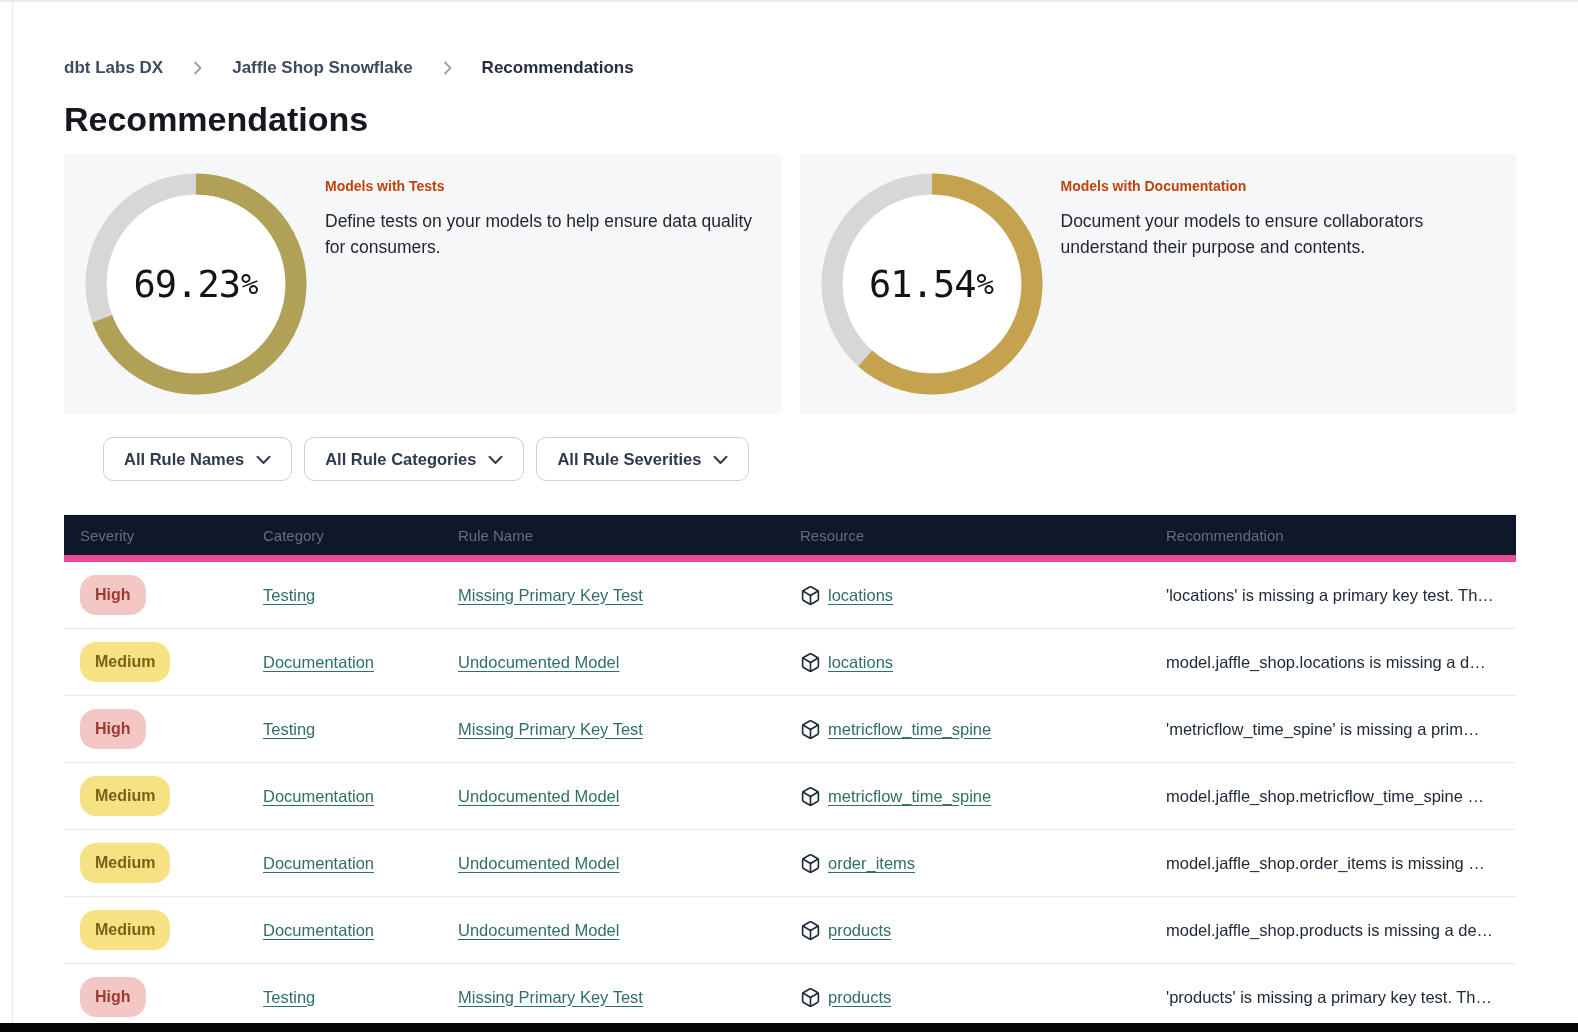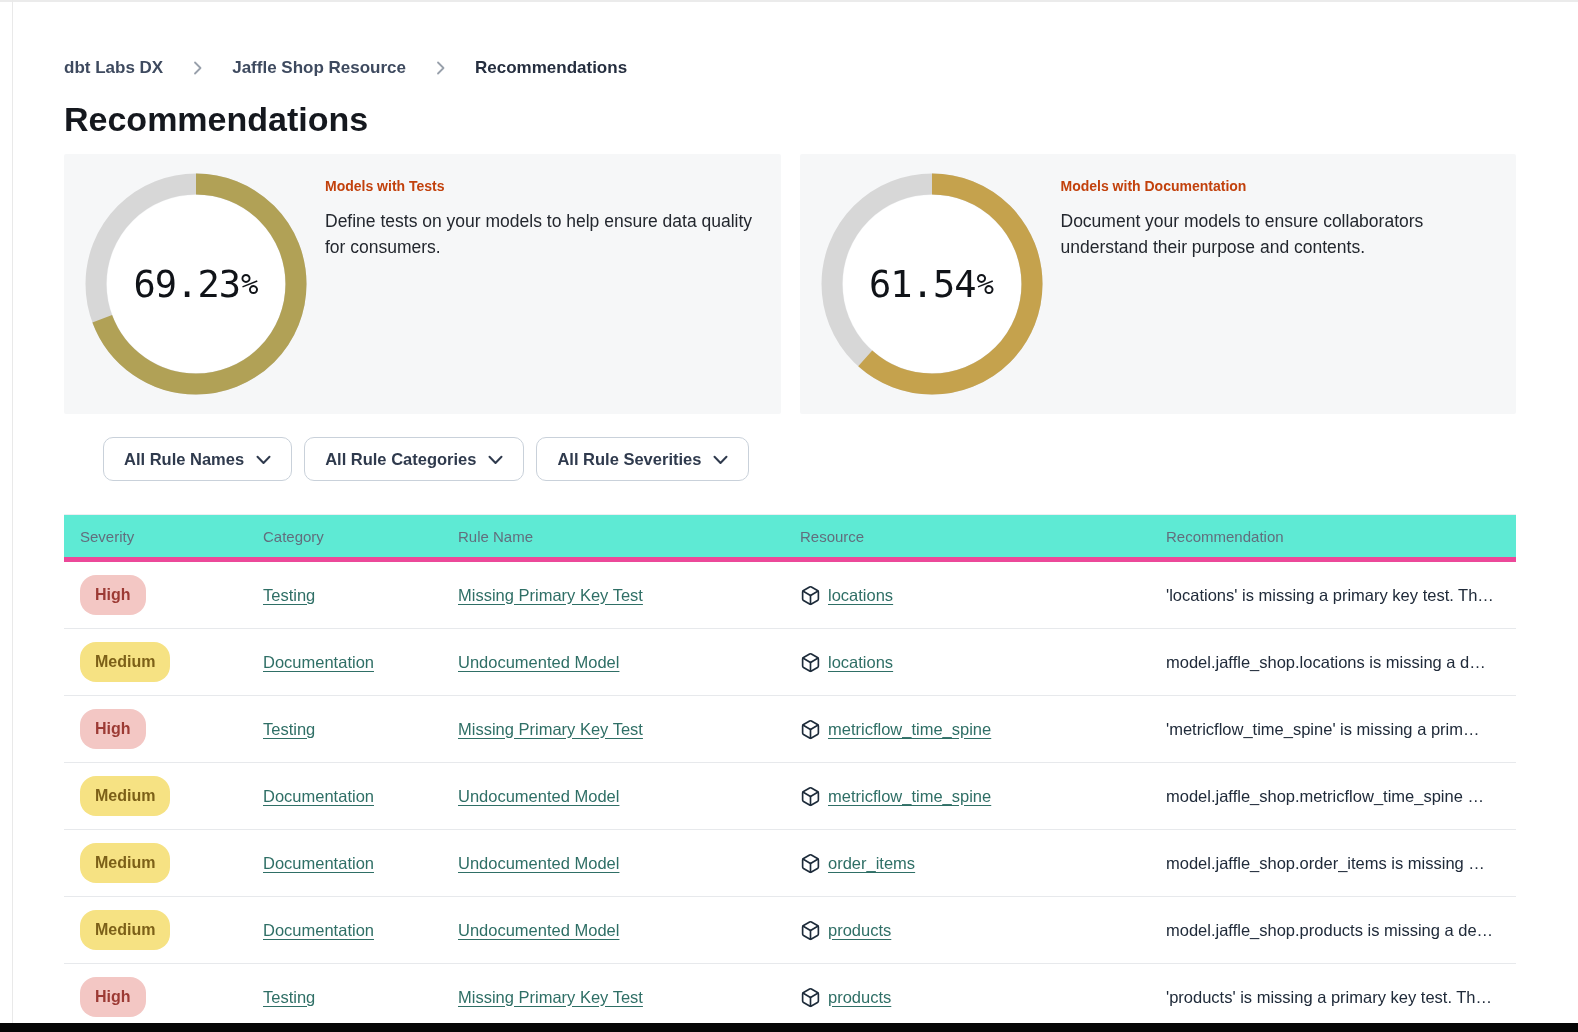--- a/index.html
+++ b/index.html
@@ -41,21 +41,21 @@
   .list-header { display:flex; align-items:center; justify-content:space-between; margin-top:23px; }
   .list-count { font-size:26px; font-weight:700; color:#15181e; }
   .filters { display:flex; gap:12px;padding-left:39px; }
   .filter-btn { display:flex; align-items:center; gap:12px; height:44px; padding:0 20px; background:#ffffff;
     border:1px solid #c9d1da; border-radius:10px; font-size:16.5px; font-weight:600; color:#2f3a4d; cursor:pointer; }
   .filter-btn svg { margin-top:1px; }
 
   
   .table { margin-top:33px; width:1452px; }
   .tr { display:flex; align-items:center; }
-  .thead { background:#5eead4; height:48px; border-top:1px solid #eceef1; border-bottom:5px solid #ec4899; }
+  .thead { background:#0f172a; height:48px; border-top:1px solid #eceef1; border-bottom:7px solid #ec4899; }
   .th { font-size:15px; font-weight:500; color:#626e7d; }
   .td, .th { padding:0 16px; flex:none; overflow:hidden; }
   .col-severity { width:183px; }
   .col-category { width:195px; }
   .col-rule     { width:342px; }
   .col-resource { width:366px; display:flex; align-items:center; }
   .col-rec      { width:366px; }
   .row { height:67px; border-bottom:1px solid #e7e9ec; }
 
   .badge { display:inline-flex; align-items:center; height:40px; padding:0 15px; border-radius:16px; font-size:16px; font-weight:700; }
@@ -75,21 +75,21 @@
 
   <div class="content">
 
     <div class="breadcrumb">
       <span class="crumb">dbt Labs DX</span>
       <span class="crumb-sep">
         <svg width="11" height="16" viewBox="0 0 11 16" fill="none">
             <path d="M3 2.5 L8.5 8 L3 13.5" stroke="#98a0ab" stroke-width="1.8" stroke-linecap="round" stroke-linejoin="round"></path>
           </svg>
       </span>
-      <span class="crumb">Jaffle Shop Resource</span>
+      <span class="crumb">Jaffle Shop Snowflake</span>
       <span class="crumb-sep">
         <svg width="11" height="16" viewBox="0 0 11 16" fill="none">
             <path d="M3 2.5 L8.5 8 L3 13.5" stroke="#98a0ab" stroke-width="1.8" stroke-linecap="round" stroke-linejoin="round"></path>
           </svg>
       </span>
       <span class="crumb current">Recommendations</span>
     </div>
 
     <h1 class="page-title">Recommendations</h1>
 

